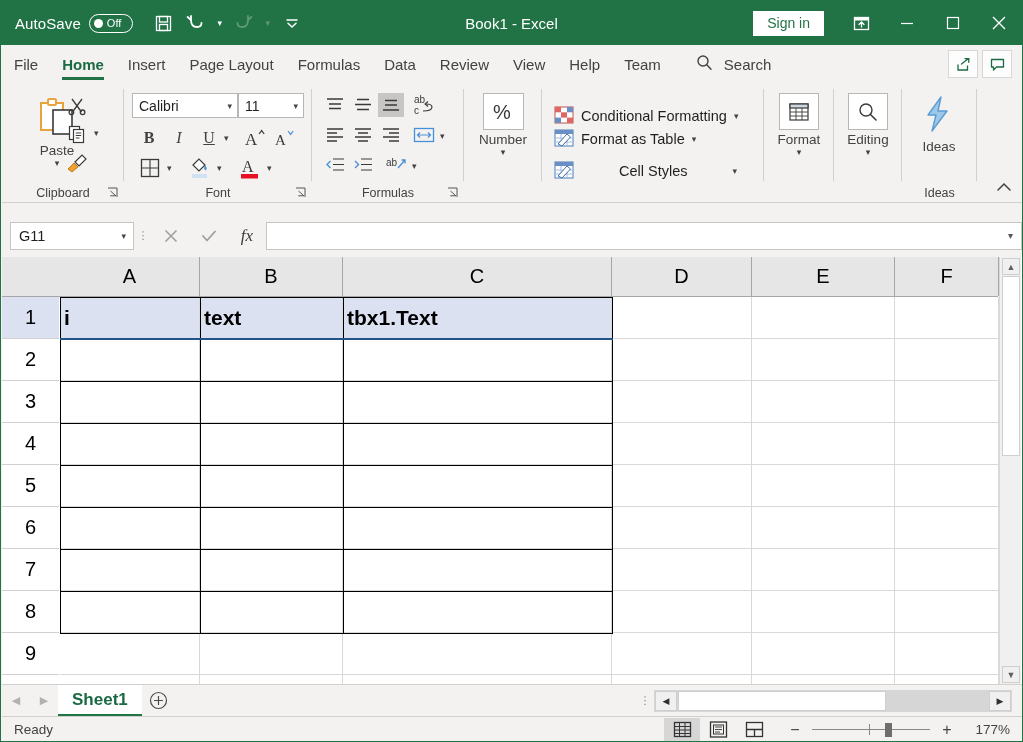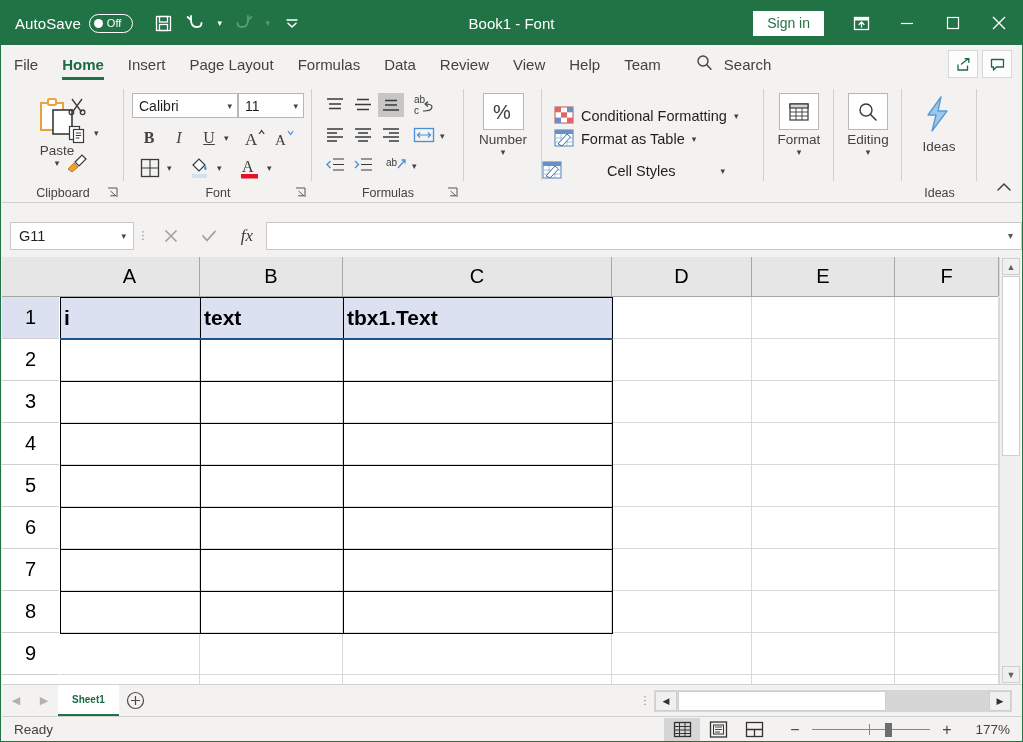--- a/index.html
+++ b/index.html
@@ -210,21 +210,21 @@
   
   .sheetbar {
     position: absolute; left: 1px; top: 683px; width: 1020px; height: 32px;
     background: #f3f2f1; border-top: 1px solid #d2d0ce;
     display: flex; align-items: center;
   }
   .navbtn { width: 28px; height: 28px; display: flex; align-items: center;
             justify-content: center; color: #b3b1af; font-size: 11px; }
   .sheettab {
     height: 31px; padding: 0 14px; display: flex; align-items: center;
-    font-size: 10px; font-weight: bold; color: #1b6a43;
+    font-size: 17px; font-weight: bold; color: #1b6a43;
     background: #ffffff; border-bottom: 2px solid #217346;
   }
   .addsheet { width: 34px; height: 30px; display: flex; align-items: center;
               justify-content: center; color: #4d4b49; }
   .hsplit { margin-left: auto; width: 18px; text-align: center; color: #8a8886; font-size: 11px; }
   .hscroll {
     width: 358px; height: 22px; background: #d6d6d6; display: flex;
     align-items: center; margin-right: 10px;
   }
   .hsb { width: 22px; height: 20px; background: #f0f0f0; border: 1px solid #cfcfcf;
@@ -285,21 +285,21 @@
           </svg>
       </div>
       <span class="qcaret dim">▾</span>
       <div class="qbtn">
         <svg width="18" height="18" viewBox="0 0 18 18">
             <path d="M4 6 H14 M5 9.2 L9 13 L13 9.2" fill="none" stroke="#fff" stroke-width="1.5" stroke-linecap="round" stroke-linejoin="round"></path>
           </svg>
       </div>
     </div>
 
-    <div class="wintitle">Book1  -  Font</div>
+    <div class="wintitle">Book1  -  Excel</div>
 
     <div class="winright">
       <div class="signin">Sign in</div>
       <div class="wbtn">
         <svg width="19" height="19" viewBox="0 0 19 19">
             <rect x="2.5" y="3.5" width="14" height="12" fill="none" stroke="#fff" stroke-width="1.3"></rect>
             <rect x="2.5" y="3.5" width="14" height="3" fill="#fff"></rect>
             <path d="M9.5 13 L9.5 8 M7 10.5 L9.5 8 L12 10.5" fill="none" stroke="#fff" stroke-width="1.3" stroke-linecap="round"></path>
           </svg>
       </div>
@@ -577,21 +577,21 @@
           <svg width="20" height="18" viewBox="0 0 20 18">
               <rect x="1" y="1" width="18" height="16" fill="#fff" stroke="#4a7ebb" stroke-width="1"></rect>
               <rect x="1" y="1" width="18" height="4" fill="#6a8fc4"></rect>
               <path d="M1 9 H19 M1 13 H19 M7 5 V17 M13 5 V17" stroke="#9db8dd" stroke-width="0.9"></path>
               <path d="M4 15 L13 5 L16.5 8 L8 17 Z" fill="#ffffff" stroke="#3a6ea8" stroke-width="1"></path>
             </svg>
         </span>
         <span>Format as Table</span>
         <span class="caret">▾</span>
       </div>
-      <div class="stylebtn" style="left:0; top:76px;gap:45px;">
+      <div class="stylebtn" style="left:12px; top:76px;gap:45px;">
         <span>
           <svg width="20" height="18" viewBox="0 0 20 18">
               <rect x="1" y="1" width="18" height="16" fill="#fff" stroke="#4a7ebb" stroke-width="1"></rect>
               <rect x="1" y="1" width="18" height="4" fill="#6a8fc4"></rect>
               <path d="M1 9 H19 M1 13 H19 M7 5 V17 M13 5 V17" stroke="#9db8dd" stroke-width="0.9"></path>
               <path d="M4 15 L13 5 L16.5 8 L8 17 Z" fill="#ffffff" stroke="#3a6ea8" stroke-width="1"></path>
             </svg>
         </span>
         <span>Cell Styles</span>
         <span class="caret">▾</span>

